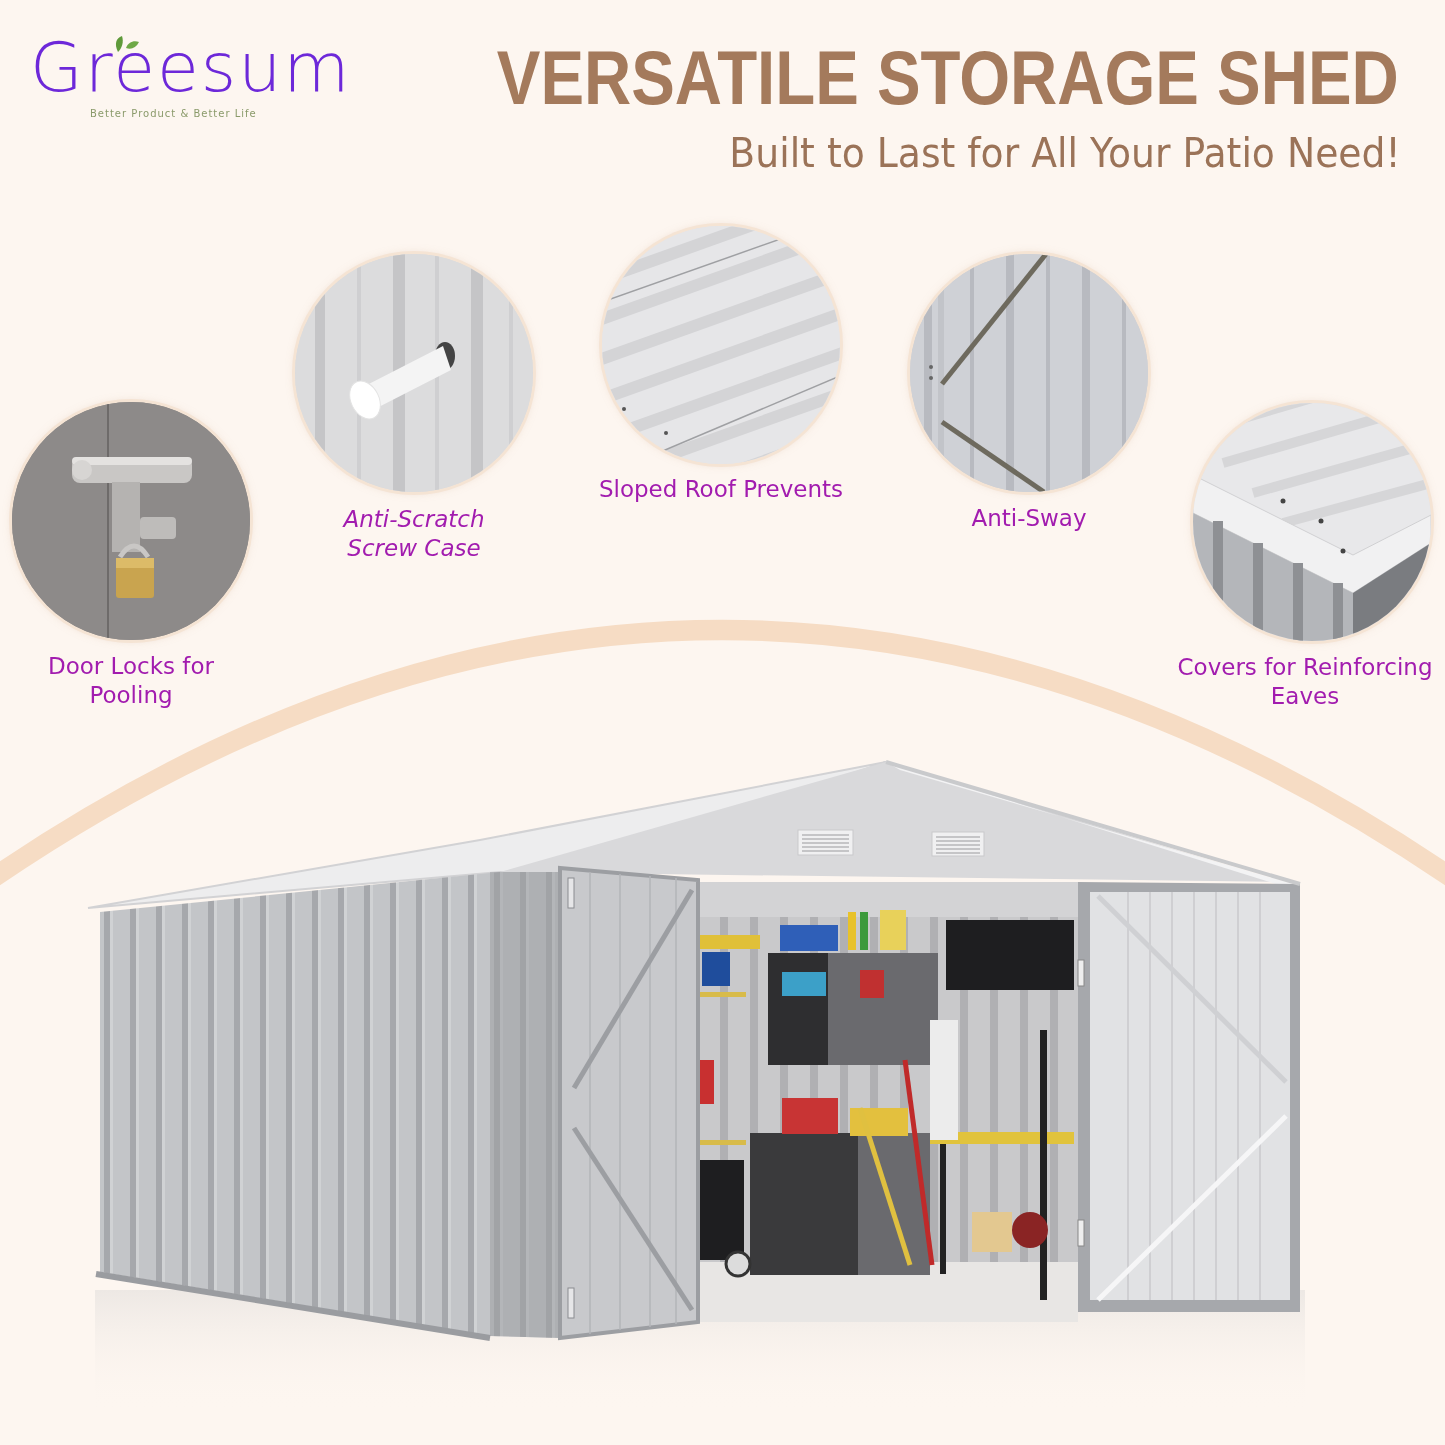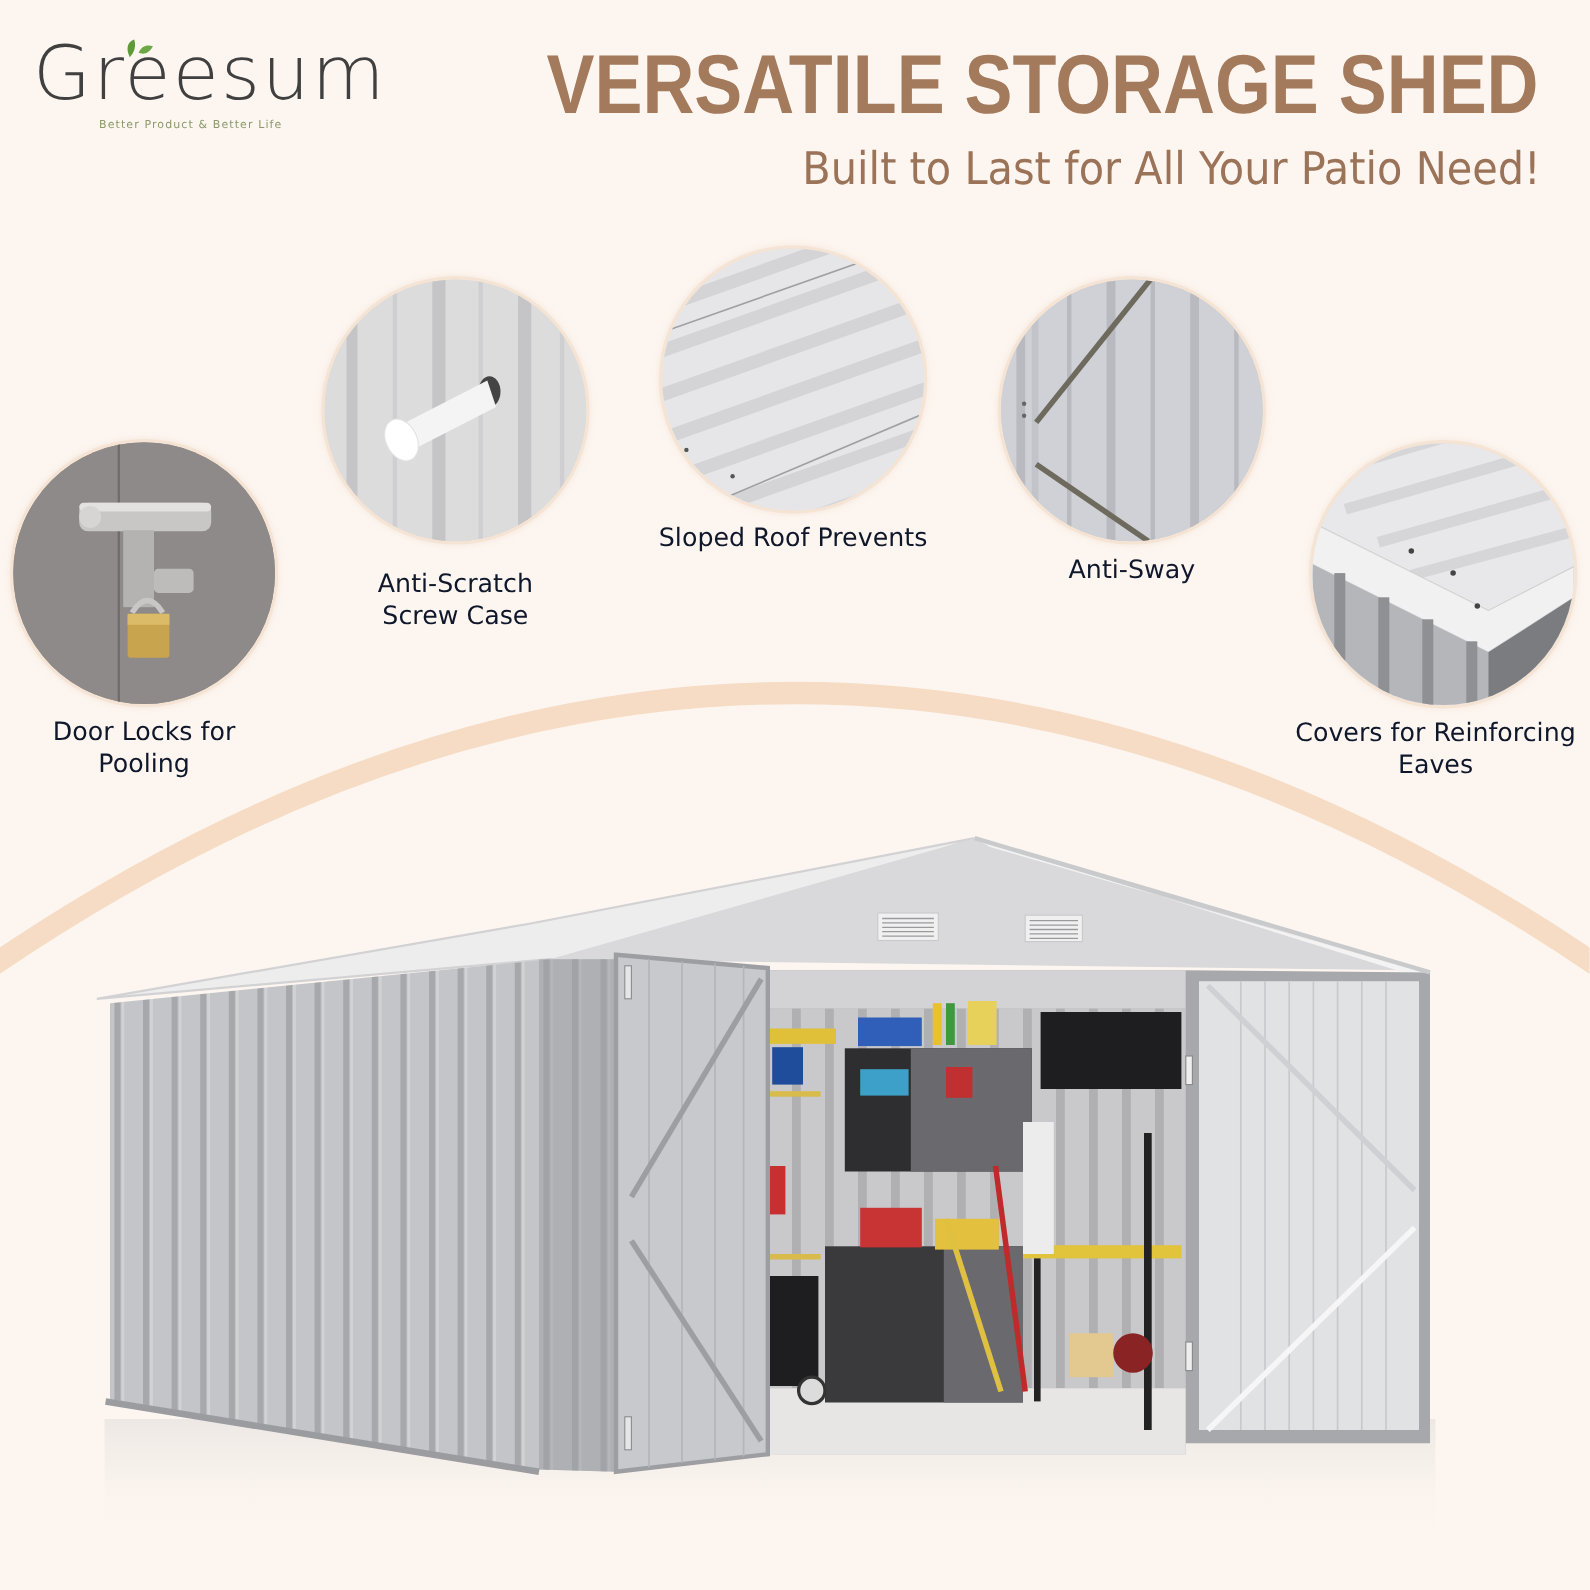--- a/index.html
+++ b/index.html
@@ -1,29 +1,29 @@
 <!DOCTYPE html>
 <html><head>
 <meta charset="utf-8">
 <style>
   html, body { margin:0; padding:0; }
   body { width:1445px; height:1445px; background:#fdf6f0; position:relative; overflow:hidden; font-family:"DejaVu Sans", sans-serif; }
   .abs { position:absolute; }
   
   .logo { left:30px; top:28px; width:360px; height:100px; }
-  .logo-word { position:absolute; left:0; top:0; font-family:"DejaVu Sans", sans-serif; font-size:68px; font-weight:300; letter-spacing:2px; color:#404040; line-height:80px; }
+  .logo-word { position:absolute; left:0; top:0; font-family:"DejaVu Sans", sans-serif; font-size:68px; font-weight:300; letter-spacing:2px; color:#6d28d9; line-height:80px; }
   .logo-leaf { position:absolute; left:82px; top:6px; width:28px; height:20px; }
   .logo-tag { position:absolute; left:60px; top:80px; font-size:10px; letter-spacing:1px; color:#8a9a6a; white-space:nowrap; }
   
   .headline { right:46px; top:38px; font-family:"Liberation Sans", sans-serif; font-weight:700; font-size:76px; color:#a47a5c; letter-spacing:0px; transform:scaleX(0.86); transform-origin:right top; white-space:nowrap; line-height:80px; }
   .subline { right:44px; top:128px; font-family:"DejaVu Sans", sans-serif; font-size:41px; color:#9b7358; white-space:nowrap; line-height:50px; transform:scaleX(0.92); transform-origin:right top; }
   
   .feature { position:absolute; text-align:center; }
   .circle { position:absolute; border-radius:50%; overflow:hidden; box-shadow:0 0 0 3px #f5e4d4, 0 0 10px rgba(200,170,140,0.35); }
-  .flabel { position:absolute; font-family:"DejaVu Sans", sans-serif; font-size:23px; color:#0f172a; line-height:29px; text-align:center; white-space:nowrap; }
+  .flabel { position:absolute; font-family:"DejaVu Sans", sans-serif; font-size:23px; color:#a21caf; line-height:29px; text-align:center; white-space:nowrap; }
   
   .arc { left:0; top:0; width:1445px; height:1445px; pointer-events:none; }
 </style>
 </head>
 <body>
 
 <svg class="abs arc" viewBox="0 0 1445 1445">
   <path d="M -10 880 Q 722 380 1455 880" fill="none" stroke="#f6dcc4" stroke-width="20" stroke-linecap="round"></path>
 </svg>
 
@@ -68,21 +68,21 @@
       <rect x="62" y="0" width="4" height="238" fill="#cfcfd1"></rect>
       <rect x="98" y="0" width="12" height="238" fill="#c5c5c7"></rect>
       <rect x="140" y="0" width="4" height="238" fill="#cfcfd1"></rect>
       <rect x="176" y="0" width="12" height="238" fill="#c5c5c7"></rect>
       <rect x="214" y="0" width="4" height="238" fill="#cfcfd1"></rect>
       <ellipse cx="150" cy="102" rx="10" ry="14" fill="#444"></ellipse>
       <path d="M66 134 L148 92 L156 116 L74 158 Z" fill="#f4f4f4"></path>
       <ellipse cx="70" cy="146" rx="14" ry="20" transform="rotate(-26 70 146)" fill="#ffffff" stroke="#e3e3e3"></ellipse>
     </svg>
   </div>
-  <div class="flabel" style="left:295px; top:517px; width:238px;">
+  <div class="flabel" style="left:295px; top:505px; width:238px;font-style:italic;">
     <div>Anti-Scratch</div>
     <div>Screw Case</div>
   </div>
 </div>
 
 <div class="feature">
   <div class="circle" style="left:602px; top:226px; width:238px; height:238px; background:#e5e5e7;">
     <svg width="238" height="238" viewBox="0 0 238 238">
       <rect width="238" height="238" fill="#e6e6e8"></rect>
       <g stroke-width="12">

